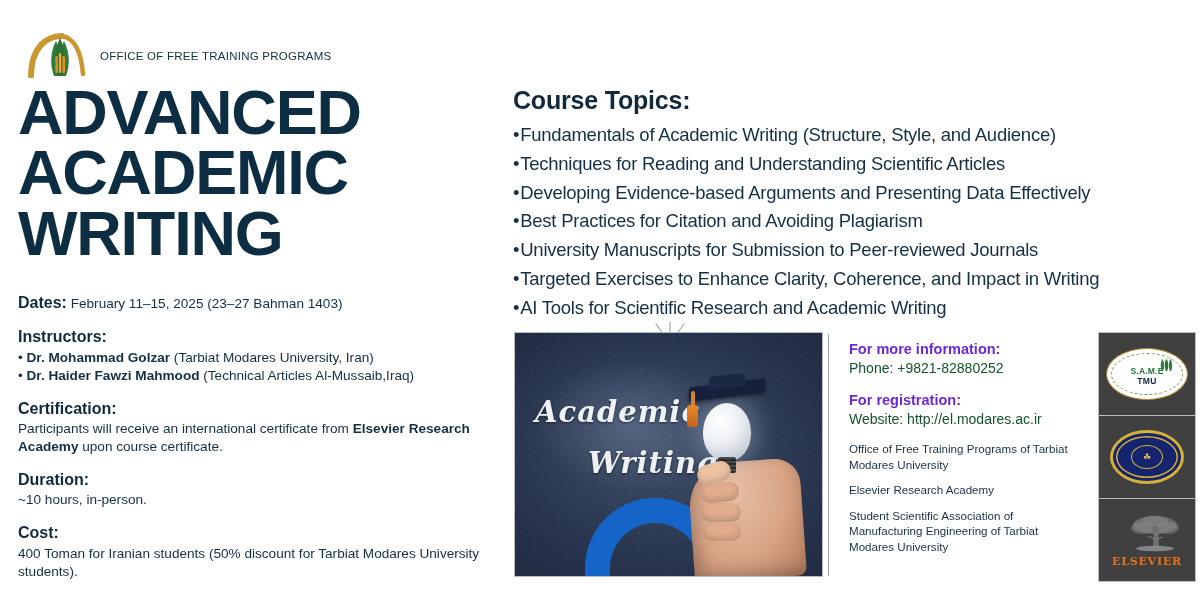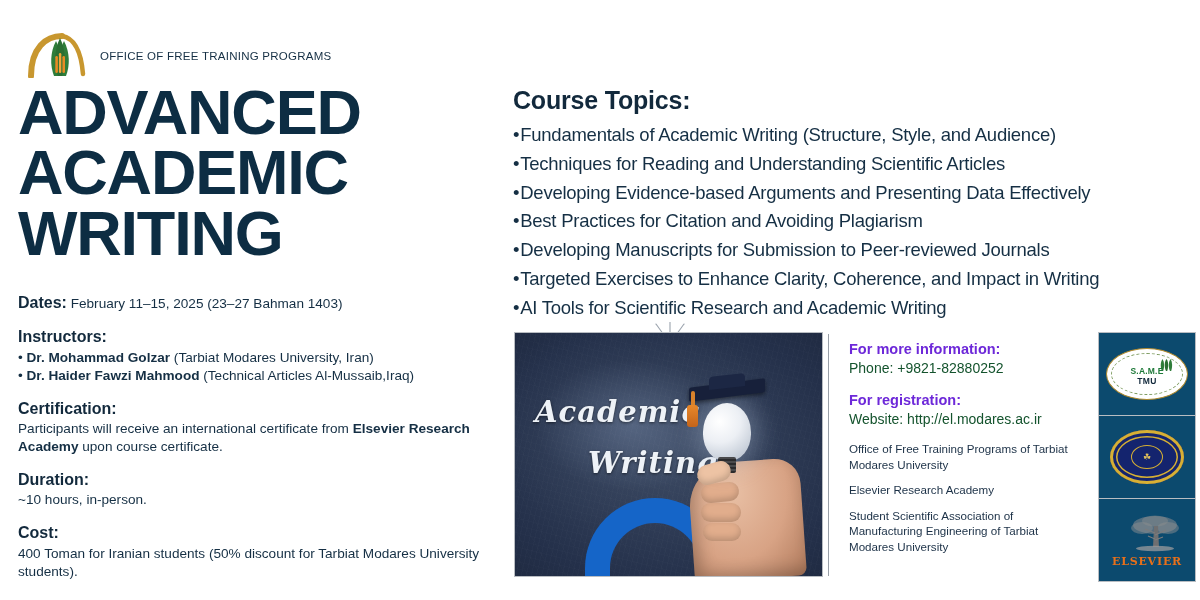--- a/index.html
+++ b/index.html
@@ -90,21 +90,21 @@
   
   .contact{position:absolute;left:849px;top:340px;width:232px;}
   .c-hd{font-size:14.5px;font-weight:bold;color:#6d28d9;line-height:1.3;}
   .c-line{font-size:14px;color:#14532d;line-height:1.35;}
   .c-gap{height:13px;}
   .c-small{font-size:11.6px;line-height:1.33;color:#1b3046;}
   .c-small-gap{height:10px;}
 
   
   .badges{position:absolute;left:1098px;top:332px;width:96px;}
-  .badge{width:96px;height:82px;border:1px solid #b9bdc2;background:#0c4a6e;
+  .badge{width:96px;height:82px;border:1px solid #b9bdc2;background:#404040;
     display:flex;align-items:center;justify-content:center;position:relative;overflow:hidden;}
   .badge + .badge{border-top:none;}
 
   .same-oval{width:80px;height:50px;border-radius:50%;border:1.6px solid #b08a2e;position:relative;background:#fff;}
   .same-oval::before{content:"";position:absolute;inset:4px;border-radius:50%;border:1px dashed #7c9a5e;}
   .same-t1{position:absolute;left:0;right:0;top:17px;text-align:center;font-size:8.5px;font-weight:bold;color:#1f7a3a;letter-spacing:.2px;}
   .same-t2{position:absolute;left:0;right:0;top:27px;text-align:center;font-size:8.5px;font-weight:bold;color:#12293c;letter-spacing:.4px;}
   .same-leaf{position:absolute;right:13px;top:8px;width:16px;height:12px;}
 
   .seal{width:74px;height:54px;border-radius:50%;background:#14246e;position:relative;
@@ -188,21 +188,21 @@
       <div class="row">400 Toman for Iranian students (50% discount for Tarbiat Modares University students).</div>
     </div>
   </div>
 
   <div class="topics">
     <div class="topics-hd">Course Topics:</div>
     <div class="topic"><span class="b">•</span><span>Fundamentals of Academic Writing (Structure, Style, and Audience)</span></div>
     <div class="topic"><span class="b">•</span><span>Techniques for Reading and Understanding Scientific Articles</span></div>
     <div class="topic"><span class="b">•</span><span>Developing Evidence-based Arguments and Presenting Data Effectively</span></div>
     <div class="topic"><span class="b">•</span><span>Best Practices for Citation and Avoiding Plagiarism</span></div>
-    <div class="topic"><span class="b">•</span><span>Developing Manuscripts for Submission to Peer-reviewed Journals</span></div>
+    <div class="topic"><span class="b">•</span><span>University Manuscripts for Submission to Peer-reviewed Journals</span></div>
     <div class="topic"><span class="b">•</span><span>Targeted Exercises to Enhance Clarity, Coherence, and Impact in Writing</span></div>
     <div class="topic"><span class="b">•</span><span>AI Tools for Scientific Research and Academic Writing</span></div>
   </div>
 
   <div class="sparkle">
     <svg width="34" height="22" viewBox="0 0 34 22">
       <g stroke="#9aa3ad" stroke-width="1.1" stroke-linecap="round">
         <line x1="17" y1="0" x2="17" y2="21"></line>
         <line x1="3" y1="2" x2="16" y2="20"></line>
         <line x1="31" y1="2" x2="18" y2="20"></line>

